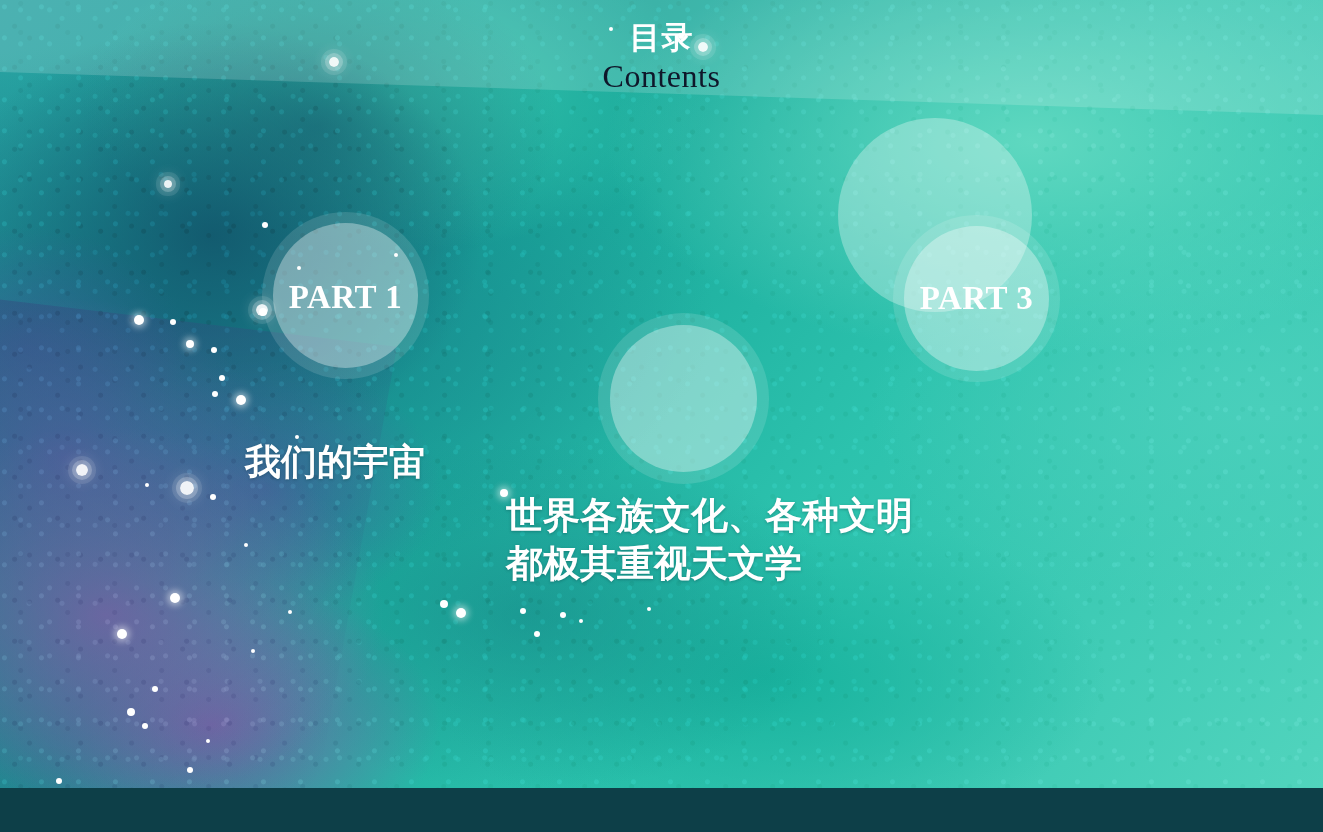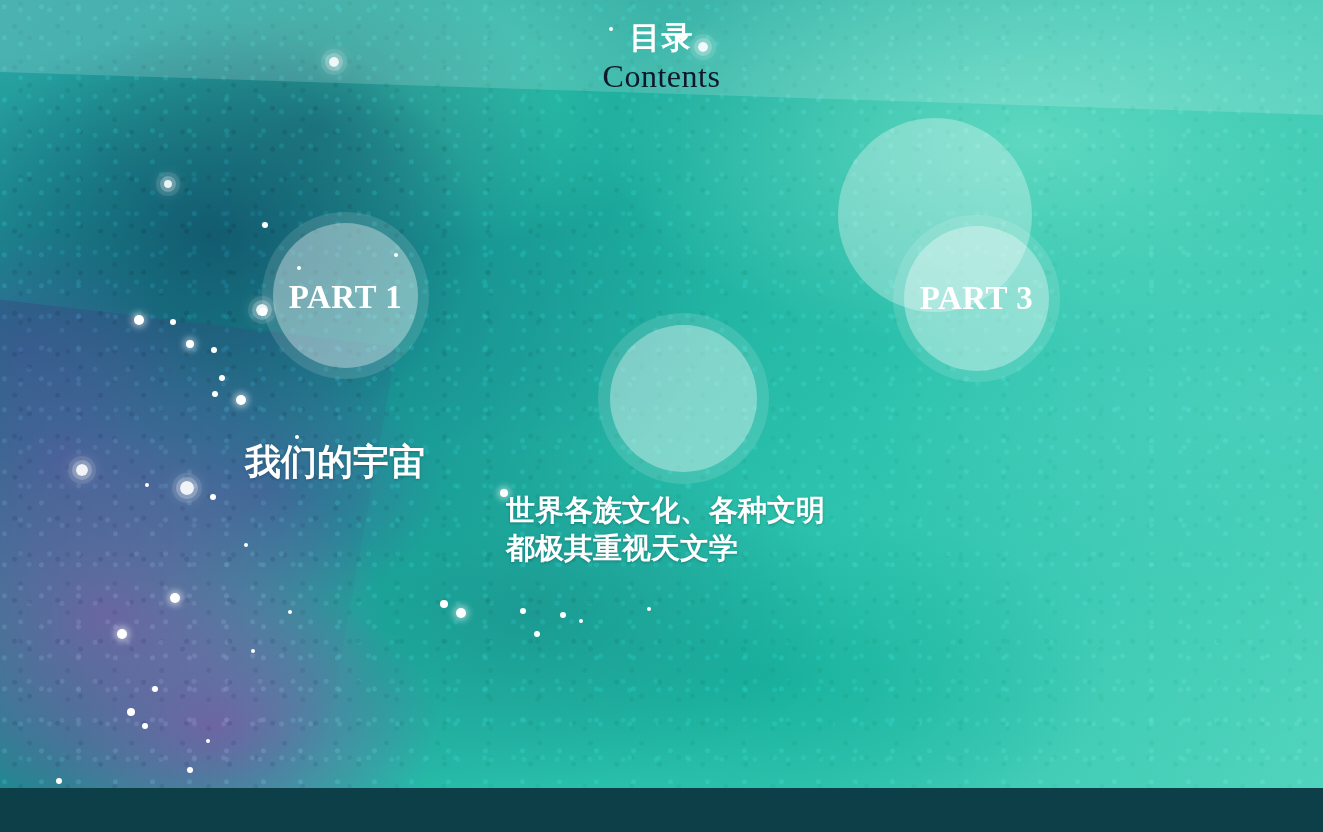--- a/index.html
+++ b/index.html
@@ -146,21 +146,21 @@
 
   .caption {
     color: #ffffff;
     font-weight: bold;
     font-size: 36px;
     line-height: 1.06;
     white-space: pre;
     text-shadow: 0 1px 3px rgba(0,40,45,0.30);
   }
   .caption-small {
-    font-size: 29px;
+    font-size: 37px;
     line-height: 1.30;
   }
 
   
   .star {
     position: absolute;
     border-radius: 50%;
     background: #ffffff;
     pointer-events: none;
   }

